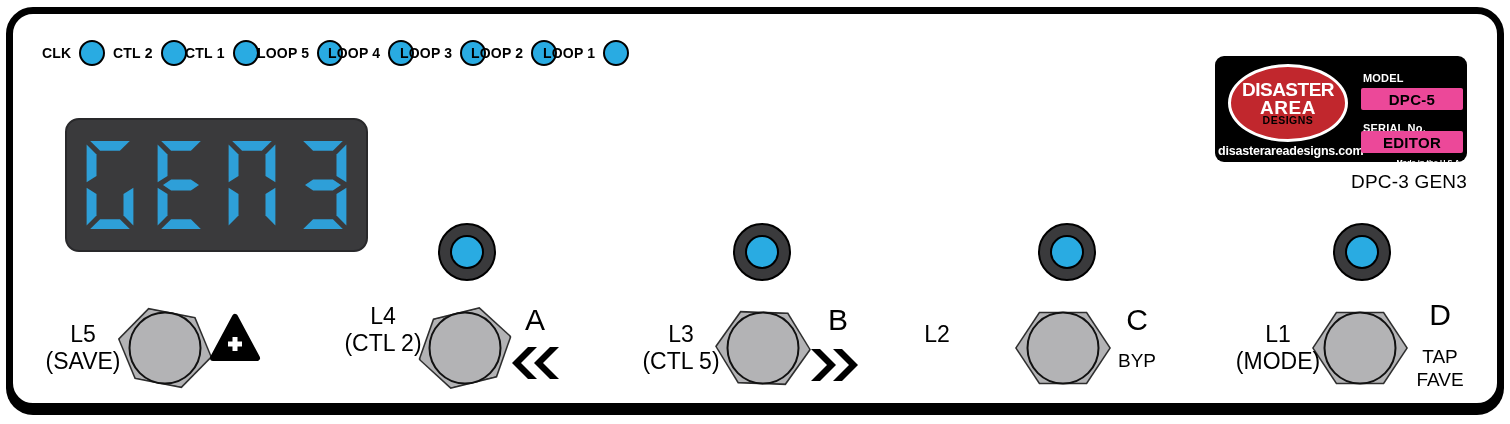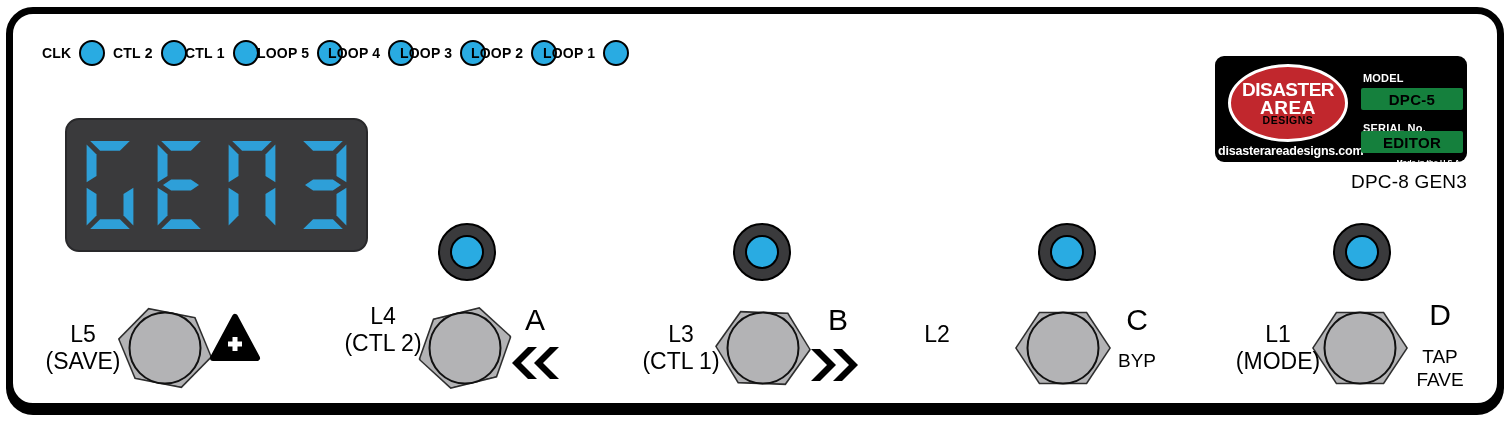--- a/index.html
+++ b/index.html
@@ -30,21 +30,21 @@
   .badge-oval{position:absolute;left:13px;top:8px;width:120px;height:78px;background:var(--badge-red);
               border:3px solid #fff;border-radius:50%;display:flex;flex-direction:column;align-items:center;
               justify-content:center;overflow:hidden;}
   .oval-line1{font-size:19px;font-weight:bold;color:#fff;line-height:18px;letter-spacing:-.5px;}
   .oval-line2{font-size:19px;font-weight:bold;color:#fff;line-height:17px;letter-spacing:.5px;}
   .oval-line3{font-size:10.5px;font-weight:bold;color:#000;line-height:10px;letter-spacing:.5px;margin-top:-1px;}
   .badge-url{position:absolute;left:3px;top:88px;width:140px;text-align:center;color:#fff;
              font-size:12.5px;font-weight:bold;letter-spacing:-.2px;white-space:nowrap;}
   .badge-col{position:absolute;left:146px;top:6px;width:102px;height:96px;margin-top:6px;}
   .badge-field-label{position:absolute;left:2px;width:100%;color:#fff;font-size:11px;font-weight:bold;letter-spacing:.2px;}
-  .badge-box{position:absolute;left:0;width:100%;height:22px;background:#15803d;border-radius:2px;
+  .badge-box{position:absolute;left:0;width:100%;height:22px;background:#ec4899;border-radius:2px;
              display:flex;align-items:center;justify-content:center;font-size:15px;font-weight:bold;color:#000;letter-spacing:.3px;}
   .badge-made{position:absolute;right:1px;top:90px;width:100%;text-align:right;color:#fff;font-size:7.5px;font-weight:bold;}
   .model-caption{position:absolute;left:1267px;top:171px;width:200px;text-align:right;font-size:19px;letter-spacing:.2px;}
 
   
   .pled{position:absolute;top:223px;width:58px;height:58px;border-radius:50%;background:var(--bezel-dark);
         border:2px solid #000;display:flex;align-items:center;justify-content:center;}
   .pled-core{width:34px;height:34px;border-radius:50%;background:var(--led-blue);border:2px solid #000;}
 
   
@@ -142,21 +142,21 @@
       <div class="badge-box" style="top:20px">
         <span>DPC-5</span>
       </div>
       <div class="badge-field-label" style="top:54px">SERIAL No.</div>
       <div class="badge-box" style="top:63px">
         <span>EDITOR</span>
       </div>
       <div class="badge-made">Made in the U.S.A.</div>
     </div>
   </div>
-  <div class="model-caption">DPC-8 GEN3</div>
+  <div class="model-caption">DPC-3 GEN3</div>
 
   <div class="pled" style="left:438px">
       <div class="pled-core"></div>
     </div>
   <div class="pled" style="left:733px">
       <div class="pled-core"></div>
     </div>
   <div class="pled" style="left:1038px">
       <div class="pled-core"></div>
     </div>
@@ -198,21 +198,21 @@
   <div class="fsw-label" style="left:-2px;top:321px">
     <div>L5</div>
     <div>(SAVE)</div>
   </div>
   <div class="fsw-label" style="left:298px;top:303px">
     <div>L4</div>
     <div>(CTL 2)</div>
   </div>
   <div class="fsw-label" style="left:596px;top:321px">
     <div>L3</div>
-    <div>(CTL 1)</div>
+    <div>(CTL 5)</div>
   </div>
   <div class="fsw-label" style="left:852px;top:321px">
     <div>L2</div>
   </div>
   <div class="fsw-label" style="left:1193px;top:321px">
     <div>L1</div>
     <div>(MODE)</div>
   </div>
 
   <div class="fsw-letter" style="left:490px;top:305px">A</div>

